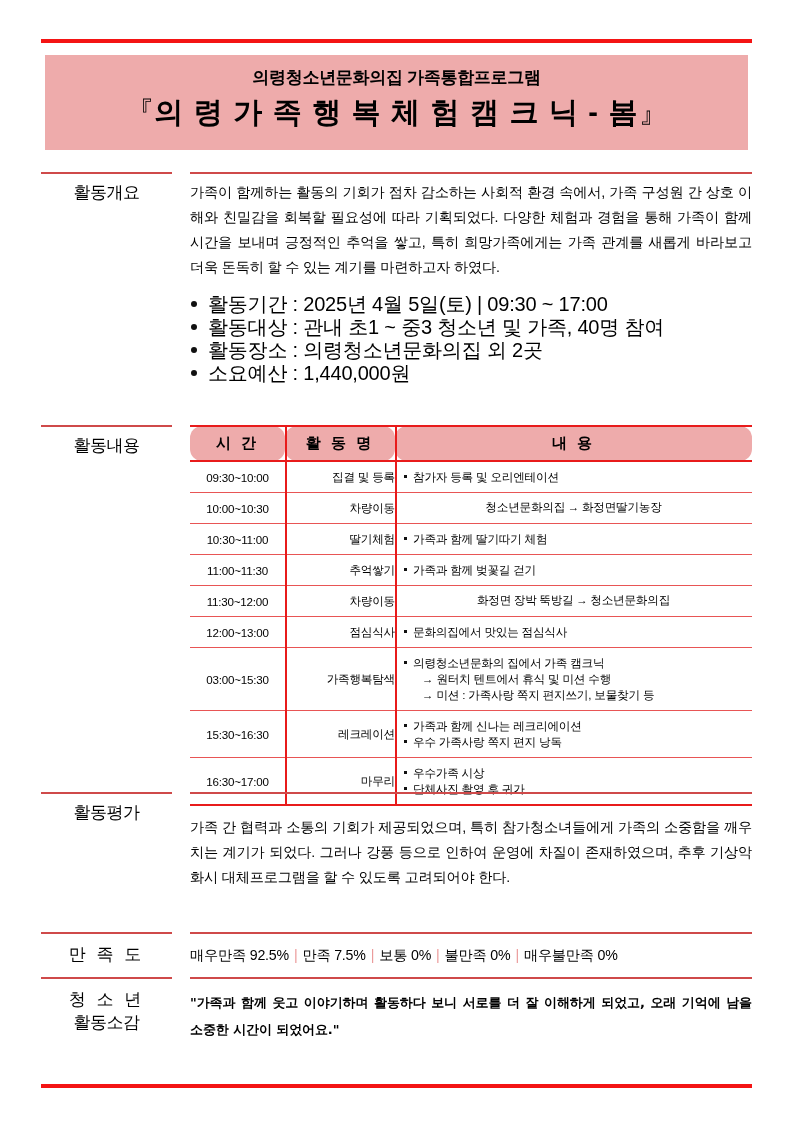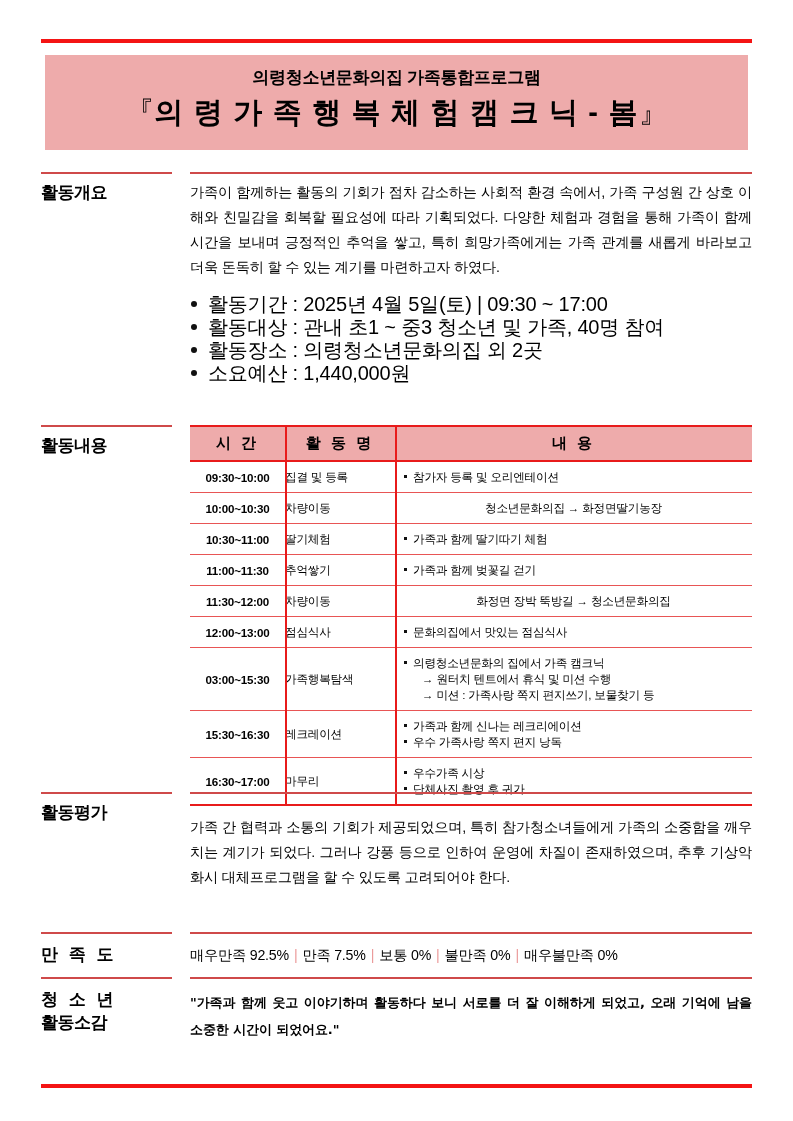--- a/index.html
+++ b/index.html
@@ -91,23 +91,23 @@
     top: 0;
     width: 562px;
     height: 2px;
     background: #cf4a4a;
   }
   .sec-label {
     position: absolute;
     left: 0;
     top: 10px;
     width: 131px;
-    text-align: left;
+    text-align: center;
     font-size: 17px;
-    font-weight: bold;
+    font-weight: normal;
     letter-spacing: -0.5px;
     line-height: 1.35;
   }
   .sec-label.spaced {
     letter-spacing: 3px;
   }
   .sec-body {
     position: absolute;
     left: 149px;
     top: 8px;
@@ -149,42 +149,43 @@
   table.schedule {
     border-collapse: collapse;
     width: 562px;
     table-layout: fixed;
   }
   table.schedule th,
   table.schedule td {
     border-left: none;
     border-right: none;
     padding: 0;
+    border-radius: 12px;
   }
   table.schedule thead th {
     background: #eeabab;
     font-size: 15px;
     font-weight: bold;
     letter-spacing: 3px;
     height: 33px;
     border-top: 2.2px solid #e81b1b;
     border-bottom: 2.2px solid #e81b1b;
     text-align: center;
   }
   table.schedule tbody td {
     border-bottom: 1.4px solid #e85555;
     font-size: 11.6px;
     letter-spacing: -0.2px;
     vertical-align: middle;
   }
   table.schedule tbody tr:last-child td {
     border-bottom: 2.4px solid #e81b1b;
   }
-  td.col-time, th.col-time { width: 95px; text-align: center; font-weight: bold; }
-  td.col-act,  th.col-act  { width: 110px; text-align: left; }
+  td.col-time, th.col-time { width: 95px; text-align: center; }
+  td.col-act,  th.col-act  { width: 110px; text-align: right; }
   td.col-desc, th.col-desc { width: 357px; }
 
   .vsep-1 {
     position: absolute;
     left: 95px;
     top: 0;
     width: 1.6px;
     background: #e81b1b;
   }
   .vsep-2 {
@@ -213,20 +214,21 @@
     height: 3.4px;
     background: #111111;
   }
   .desc-list li.sub {
     padding-left: 18px;
   }
   .desc-center {
     text-align: center;
     padding: 7px 0;
     line-height: 16px;
+    font-family: Liberation Serif, serif;
   }
 
   
   .satis {
     font-size: 14.2px;
     letter-spacing: -0.2px;
     line-height: 22px;
     white-space: nowrap;
   }
   .satis .pipe {

